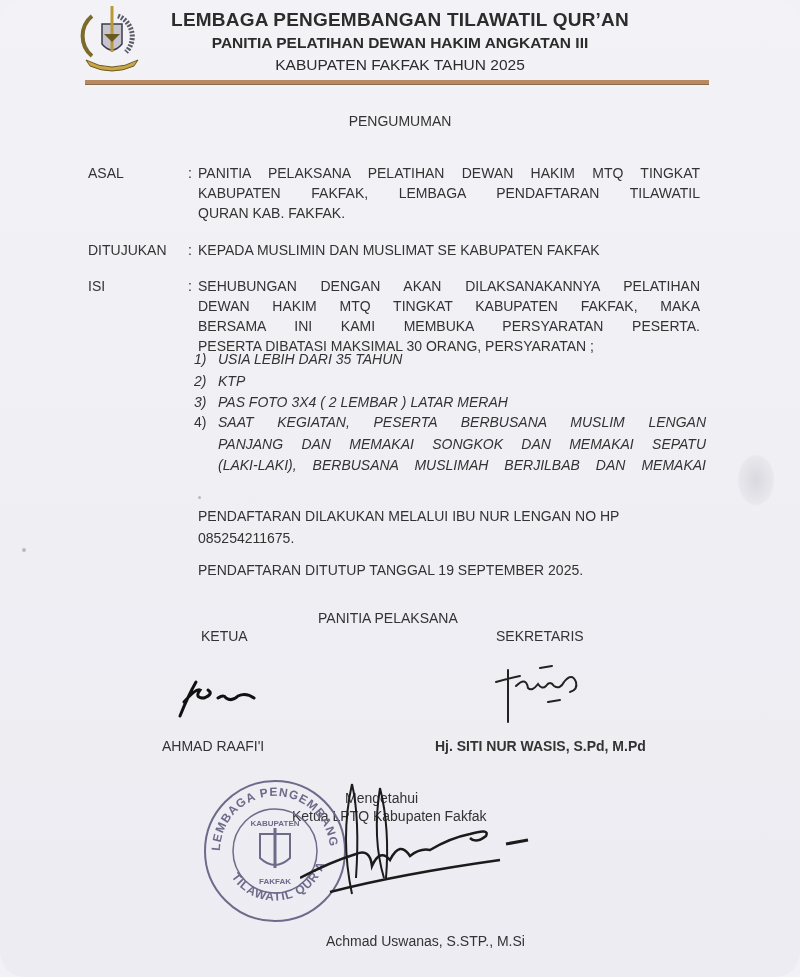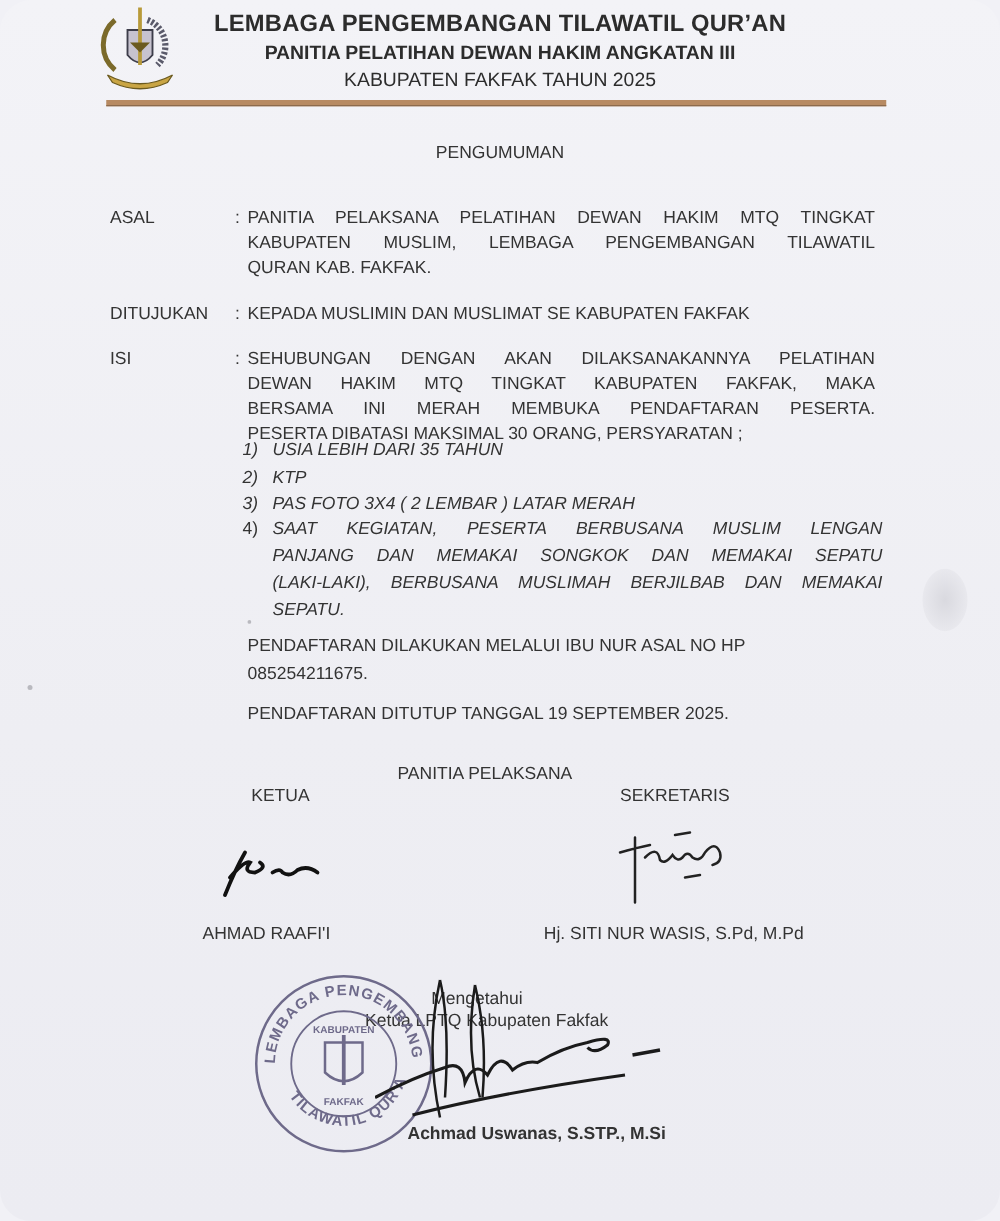--- a/index.html
+++ b/index.html
@@ -56,87 +56,86 @@
   </div>
   <div class="rule"></div>
 
   <div class="title">PENGUMUMAN</div>
 
   <div class="row" style="top:163px;width:616px;height:70px;">
     <span class="lbl">ASAL</span>
     <span class="colon">:</span>
     <div class="val" style="width:502px;">
       <span class="just">PANITIA  PELAKSANA PELATIHAN DEWAN HAKIM MTQ TINGKAT</span>
-      <span class="just">KABUPATEN  MUSLIM,  LEMBAGA  PENGEMBANGAN  TILAWATIL</span>
+      <span class="just">KABUPATEN  FAKFAK,  LEMBAGA  PENDAFTARAN  TILAWATIL</span>
       <span style="display:block">QURAN KAB. FAKFAK.</span>
     </div>
   </div>
 
   <div class="row" style="top:240px;width:616px;height:22px;">
     <span class="lbl">DITUJUKAN</span>
     <span class="colon">:</span>
     <span class="val">KEPADA MUSLIMIN DAN MUSLIMAT SE KABUPATEN FAKFAK</span>
   </div>
 
   <div class="row" style="top:276px;width:616px;height:84px;">
     <span class="lbl">ISI</span>
     <span class="colon">:</span>
     <div class="val" style="width:502px;">
       <span class="just">SEHUBUNGAN DENGAN AKAN DILAKSANAKANNYA PELATIHAN</span>
       <span class="just">DEWAN HAKIM MTQ TINGKAT KABUPATEN FAKFAK, MAKA</span>
-      <span class="just">BERSAMA INI MERAH MEMBUKA PENDAFTARAN PESERTA.</span>
+      <span class="just">BERSAMA INI KAMI MEMBUKA PERSYARATAN PESERTA.</span>
       <span style="display:block">PESERTA DIBATASI MAKSIMAL 30 ORANG, PERSYARATAN ;</span>
     </div>
   </div>
 
   <div class="list" style="top:349px;">
     <span class="n">1)</span><span>USIA LEBIH DARI 35 TAHUN</span>
   </div>
   <div class="list" style="top:371px;">
     <span class="n">2)</span><span>KTP</span>
   </div>
   <div class="list" style="top:392px;">
     <span class="n">3)</span><span>PAS FOTO 3X4 ( 2 LEMBAR ) LATAR MERAH</span>
   </div>
   <div class="item4">
     <span class="n">4)</span>
     <div class="t">
       <span class="just">SAAT KEGIATAN, PESERTA  BERBUSANA MUSLIM LENGAN</span>
       <span class="just">PANJANG DAN MEMAKAI SONGKOK DAN MEMAKAI SEPATU</span>
       <span class="just">(LAKI-LAKI), BERBUSANA MUSLIMAH BERJILBAB DAN MEMAKAI</span>
-      <span style="display:block">SEPATU.</span>
     </div>
   </div>
 
   <div class="para" style="top:505px;">
-    <div>PENDAFTARAN DILAKUKAN MELALUI IBU NUR ASAL NO HP</div>
+    <div>PENDAFTARAN DILAKUKAN MELALUI IBU NUR LENGAN NO HP</div>
     <div>085254211675.</div>
   </div>
   <div class="para" style="top:559px;">PENDAFTARAN DITUTUP TANGGAL 19 SEPTEMBER 2025.</div>
 
   <div class="sig-txt" style="left:318px;top:610px;text-align:center;">PANITIA PELAKSANA</div>
   <div class="sig-txt" style="left:201px;top:628px;">KETUA</div>
   <div class="sig-txt" style="left:496px;top:628px;">SEKRETARIS</div>
 
   <svg class="sig-ink" style="left:174px;top:676px;" width="90" height="44" viewBox="0 0 90 44">
     <path d="M6 40 Q14 20 22 6 M10 26 Q22 12 26 14 Q20 22 30 22 Q40 18 34 14" fill="none" stroke="#111" stroke-width="3" stroke-linecap="round"></path>
     <path d="M44 22 Q50 18 52 22 Q58 26 64 20 Q72 16 80 22" fill="none" stroke="#111" stroke-width="3" stroke-linecap="round"></path>
   </svg>
   <svg class="sig-ink" style="left:480px;top:660px;" width="110" height="66" viewBox="0 0 110 66">
     <path d="M28 10 L28 62 M16 22 Q30 18 40 16" fill="none" stroke="#222" stroke-width="2" stroke-linecap="round"></path>
     <path d="M36 26 Q46 16 48 28 Q52 32 58 24 Q62 30 66 26 Q70 20 74 26 Q80 30 84 22 Q92 12 96 22 Q98 30 90 32" fill="none" stroke="#222" stroke-width="2" stroke-linecap="round"></path>
     <path d="M60 8 L72 6 M68 42 L80 40" fill="none" stroke="#222" stroke-width="2" stroke-linecap="round"></path>
   </svg>
 
   <div class="sig-txt" style="left:162px;top:738px;text-align:right;">AHMAD RAAFI'I</div>
-  <div class="sig-txt" style="left:435px;top:738px;">Hj. SITI NUR WASIS, S.Pd, M.Pd</div>
+  <div class="sig-txt" style="left:435px;top:738px;font-weight:bold;">Hj. SITI NUR WASIS, S.Pd, M.Pd</div>
 
   <div class="sig-txt" style="left:345px;top:790px;text-align:center;">Mengetahui</div>
   <div class="sig-txt" style="left:292px;top:808px;">Ketua LPTQ Kabupaten Fakfak</div>
-  <div class="sig-txt" style="left:326px;top:898px;font-weight:bold;">Achmad Uswanas, S.STP., M.Si</div>
+  <div class="sig-txt" style="left:326px;top:933px;font-weight:normal;">Achmad Uswanas, S.STP., M.Si</div>
 
   <svg class="stamp" viewBox="0 0 150 150">
     <defs>
       <path id="arcTop" d="M20 75 A55 55 0 0 1 130 75"></path>
       <path id="arcBot" d="M26 90 A52 52 0 0 0 124 90"></path>
     </defs>
     <circle cx="75" cy="75" r="70" fill="none" stroke="#6e6a8a" stroke-width="2"></circle>
     <circle cx="75" cy="75" r="42" fill="none" stroke="#6e6a8a" stroke-width="1.5"></circle>
     <text font-family="Liberation Sans, sans-serif" font-size="12" font-weight="bold" fill="#6e6a8a" letter-spacing="1">
       <textPath href="#arcTop">LEMBAGA PENGEMBANGAN</textPath>

